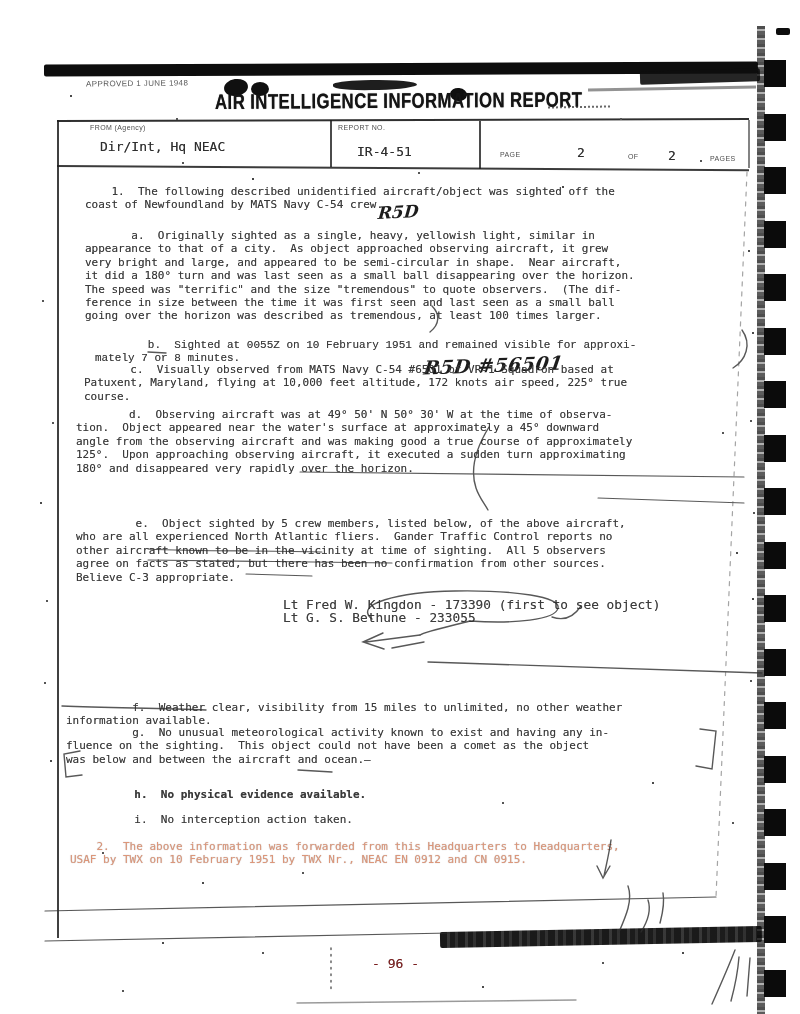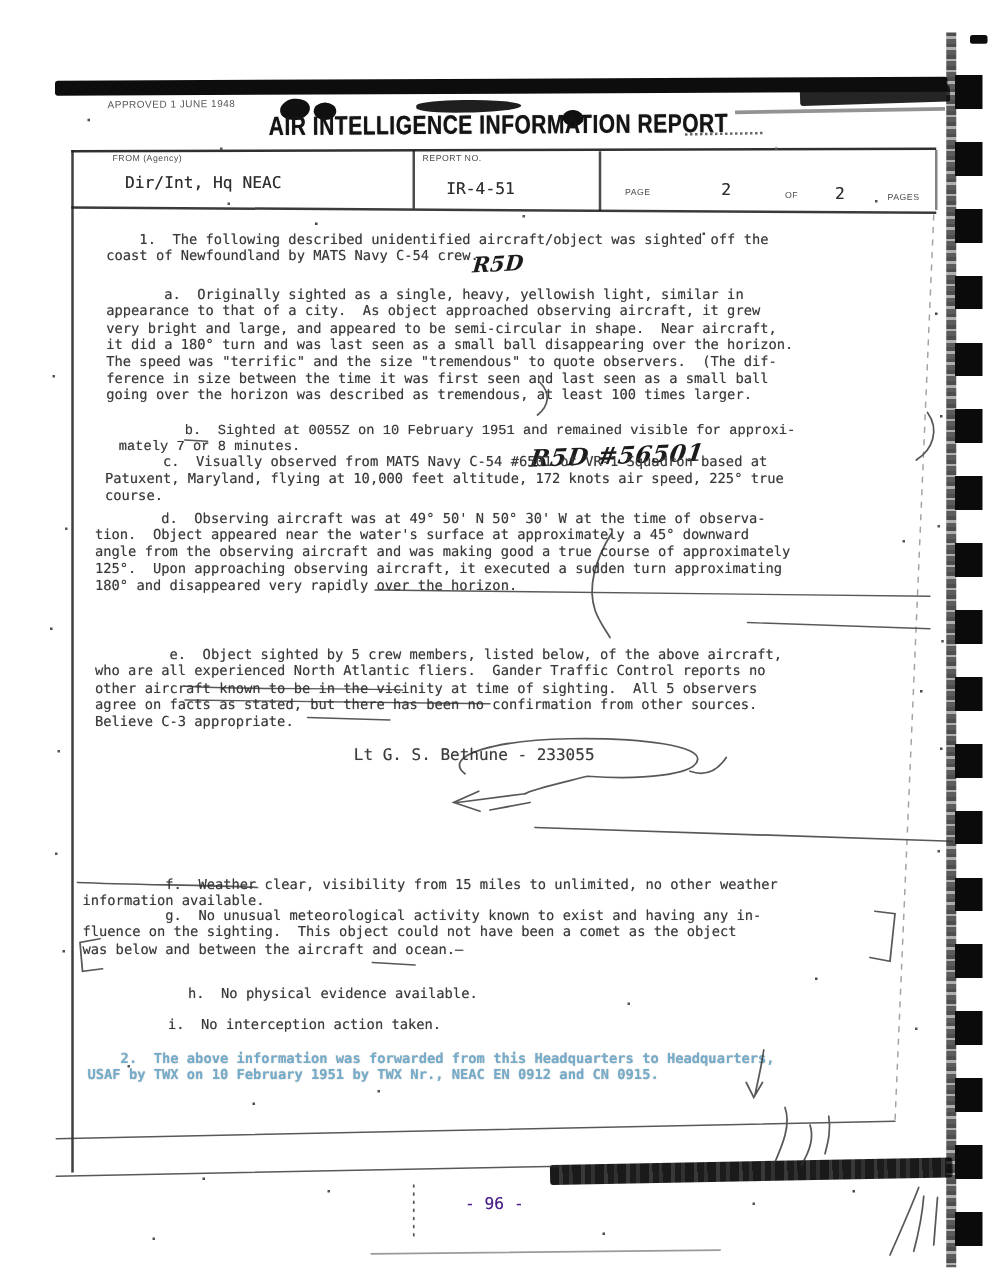--- a/index.html
+++ b/index.html
@@ -12,21 +12,21 @@
   .para{
     white-space:pre;
     font-size:11px;line-height:13.4px;
     color:#3a3a3a;
     text-shadow:0 0 .6px rgba(55,55,55,.55);
   }
   .crewline{
     white-space:pre;font-size:12.8px;line-height:13.2px;color:#3c3c3c;
     text-shadow:0 0 .6px rgba(55,55,55,.5);
   }
-  .faded{color:#0369a1;opacity:.55;text-shadow:0 0 1px rgba(70,70,70,.8);font-weight:bold;}
+  .faded{color:#c2410c;opacity:.55;text-shadow:0 0 1px rgba(70,70,70,.8);}
   .formlabel{
     font-family:"Liberation Sans", sans-serif;font-size:7px;color:#2b2b2b;
     letter-spacing:.4px;opacity:.85;
   }
   .formvalue{font-size:13px;color:#2e2e2e;white-space:pre;text-shadow:0 0 .5px rgba(40,40,40,.6);}
   .title{
     font-family:"Liberation Sans", sans-serif;font-weight:700;font-size:21px;
     color:#141414;letter-spacing:.5px;white-space:nowrap;
     transform:scaleX(.8) rotate(-.3deg);transform-origin:left top;
     text-shadow:0 0 .8px rgba(20,20,20,.8);
@@ -92,36 +92,37 @@
 angle from the observing aircraft and was making good a true course of approximately
 125°.  Upon approaching observing aircraft, it executed a sudden turn approximating
 180° and disappeared very rapidly over the horizon.</div>
 <div class="abs para" style="left:76px;top:517px;">         e.  Object sighted by 5 crew members, listed below, of the above aircraft,
 who are all experienced North Atlantic fliers.  Gander Traffic Control reports no
 other aircraft known to be in the vicinity at time of sighting.  All 5 observers
 agree on facts as stated, but there has been no confirmation from other sources.
 Believe C-3 appropriate.</div>
 
 <div class="abs" style="left:283px;top:598px;">
+  <div class="crewline">Lt Fred W. Kingdon - 173390 (first to see object)</div>
   <div class="crewline">Lt G. S. Bethune - 233055</div>
 </div>
 
 <div class="abs para" style="left:66px;top:681px;margin-top:20px;">          f.  Weather clear, visibility from 15 miles to unlimited, no other weather
 information available.</div>
 <div class="abs para" style="left:66px;top:726px;">          g.  No unusual meteorological activity known to exist and having any in-
 fluence on the sighting.  This object could not have been a comet as the object
 was below and between the aircraft and ocean.—</div>
-<div class="abs para" style="left:104px;top:788px;">       h.  No physical evidence available.</div>
+<div class="abs para" style="left:88px;top:788px;font-weight:bold;">       h.  No physical evidence available.</div>
 <div class="abs para" style="left:88px;top:813px;">       i.  No interception action taken.</div>
 <div class="abs para faded" style="left:70px;top:840px;">    2.  The above information was forwarded from this Headquarters to Headquarters,
 USAF by TWX on 10 February 1951 by TWX Nr., NEAC EN 0912 and CN 0915.</div>
 
 <div class="abs" style="left:440px;top:929px;width:322px;height:16px;border-radius:2px;opacity:.95;transform:rotate(-1.1deg);
             background:repeating-linear-gradient(90deg,#0e0e0e 0 7px,#2e2e2e 7px 10px,#101010 10px 15px,#262626 15px 18px);"></div>
-<div class="abs formvalue" style="left:372px;top:956px;color:#4c1d95;">- 96 -</div>
+<div class="abs formvalue" style="left:372px;top:956px;color:#7f1d1d;">- 96 -</div>
 
 <div class="abs" style="left:757px;top:26px;width:8px;height:988px;opacity:.85;
             background:repeating-linear-gradient(180deg,rgba(10,10,10,.85) 0 3px,rgba(70,70,70,.5) 3px 5px,rgba(15,15,15,.8) 5px 9px);"></div>
 <div class="abs" style="left:764px;top:60px;width:22px;height:954px;
             background:repeating-linear-gradient(180deg,#0b0b0b 0 27px,transparent 27px 53.5px);"></div>
 <div class="abs inkbar" style="left:776px;top:28px;width:14px;height:7px;"></div>
 
 <svg class="marks" width="800" height="1014" viewBox="0 0 800 1014" fill="none" stroke="#2f2f2f" stroke-width="1.4" stroke-linecap="round" opacity=".8">
   <path d="M432 306 C440 314 440 324 430 332"></path>
   <path d="M148 352 L166 353"></path>

